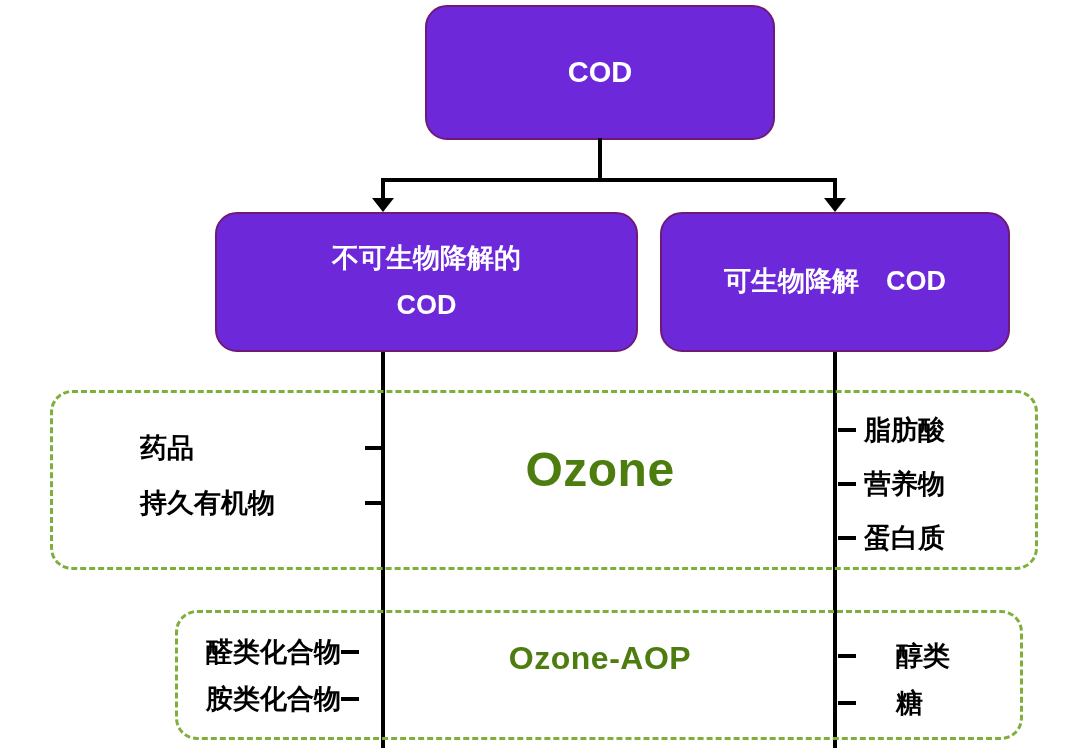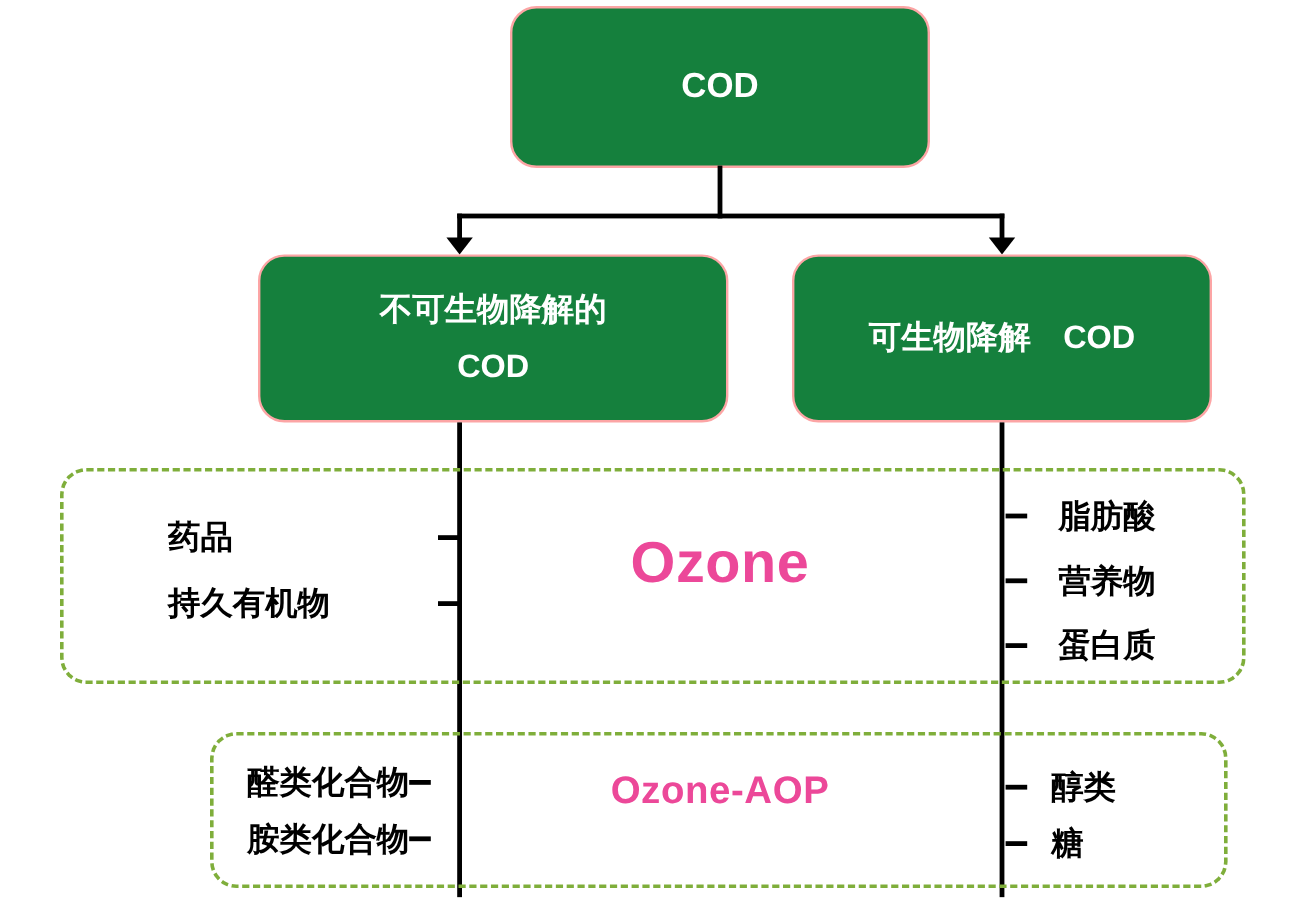--- a/index.html
+++ b/index.html
@@ -2,27 +2,27 @@
 <html><head>
 <meta charset="utf-8">
 <style>
   * { margin:0; padding:0; box-sizing:border-box; }
   html,body { background:#ffffff; }
   body { font-family:"Liberation Sans","DejaVu Sans",sans-serif; }
   .canvas { position:relative; width:1086px; height:748px; background:#ffffff; overflow:hidden; }
 
   
   .node {
-    position:absolute; background:#15803d; border:2px solid #fca5a5;
+    position:absolute; background:#6d28d9; border:2px solid #701a75;
     border-radius:22px; color:#ffffff; font-weight:bold;
     display:flex; flex-direction:column; align-items:center; justify-content:center;
     text-align:center;
   }
   .root-node  { left:425px; top:5px;   width:350px; height:135px; font-size:29px; }
-  .left-node  { left:215px; top:212px; width:392px; height:140px; font-size:27px; line-height:1.75; }
+  .left-node  { left:215px; top:212px; width:423px; height:140px; font-size:27px; line-height:1.75; }
   .right-node { left:660px; top:212px; width:350px; height:140px; font-size:27px; line-height:1.55; }
 
   
   .line { position:absolute; background:#000000; }
   .root-stem   { left:598px; top:138px; width:4px;  height:44px; }
   .cross-bar   { left:381px; top:178px; width:456px; height:4px; }
   .left-stem   { left:381px; top:178px; width:4px;  height:24px; }
   .right-stem  { left:833px; top:178px; width:4px;  height:24px; }
   .trunk-left  { left:381px; top:352px; width:4px;  height:396px; }
   .trunk-right { left:833px; top:352px; width:4px;  height:396px; }
@@ -32,38 +32,38 @@
     border-top:14px solid #000000;
   }
   .arrowhead-left  { left:372px; top:198px; }
   .arrowhead-right { left:824px; top:198px; }
 
   
   .dashed-box { position:absolute; border:3px dashed #7fae3b; border-radius:22px; background:transparent; }
   .ozone-box { left:50px;  top:390px; width:988px; height:180px; }
   .aop-box   { left:175px; top:610px; width:848px; height:130px; }
 
-  .section-title { position:absolute; color:#ec4899; font-weight:bold; text-align:center; letter-spacing:0.5px; }
+  .section-title { position:absolute; color:#4d7c0f; font-weight:bold; text-align:center; letter-spacing:0.5px; }
   .ozone-title { left:400px; top:442px; width:400px; font-size:48px; }
   .aop-title   { left:355px; top:640px; width:490px; font-size:32px; }
 
   
   .items { position:absolute; display:flex; flex-direction:column; }
   .item-row { display:flex; align-items:center; font-size:27px; font-weight:bold; color:#000000; }
   .tick { width:18px; height:4px; background:#000000; flex:0 0 auto; }
 
   .ozone-left  { left:140px; top:420px; width:243px;justify-content:flex-end; }
   .ozone-left  .item-row { height:55px; justify-content:space-between; }
   .ozone-right { left:838px; top:403px; width:210px; }
-  .ozone-right .item-row { height:54px; gap:26px; }
+  .ozone-right .item-row { height:54px; gap:8px; }
 
   .aop-left  { left:183px; top:628px; width:199px;align-items:center; }
   .aop-left  .item-row { height:47px; justify-content:space-between; }
   .aop-right { left:838px; top:632px; width:180px; }
-  .aop-right .item-row { height:47px; gap:20px; }
+  .aop-right .item-row { height:47px; gap:40px; }
 </style>
 </head>
 <body>
 
 <div class="canvas">
 
   <div class="node root-node">
     <span>COD</span>
   </div>
 

